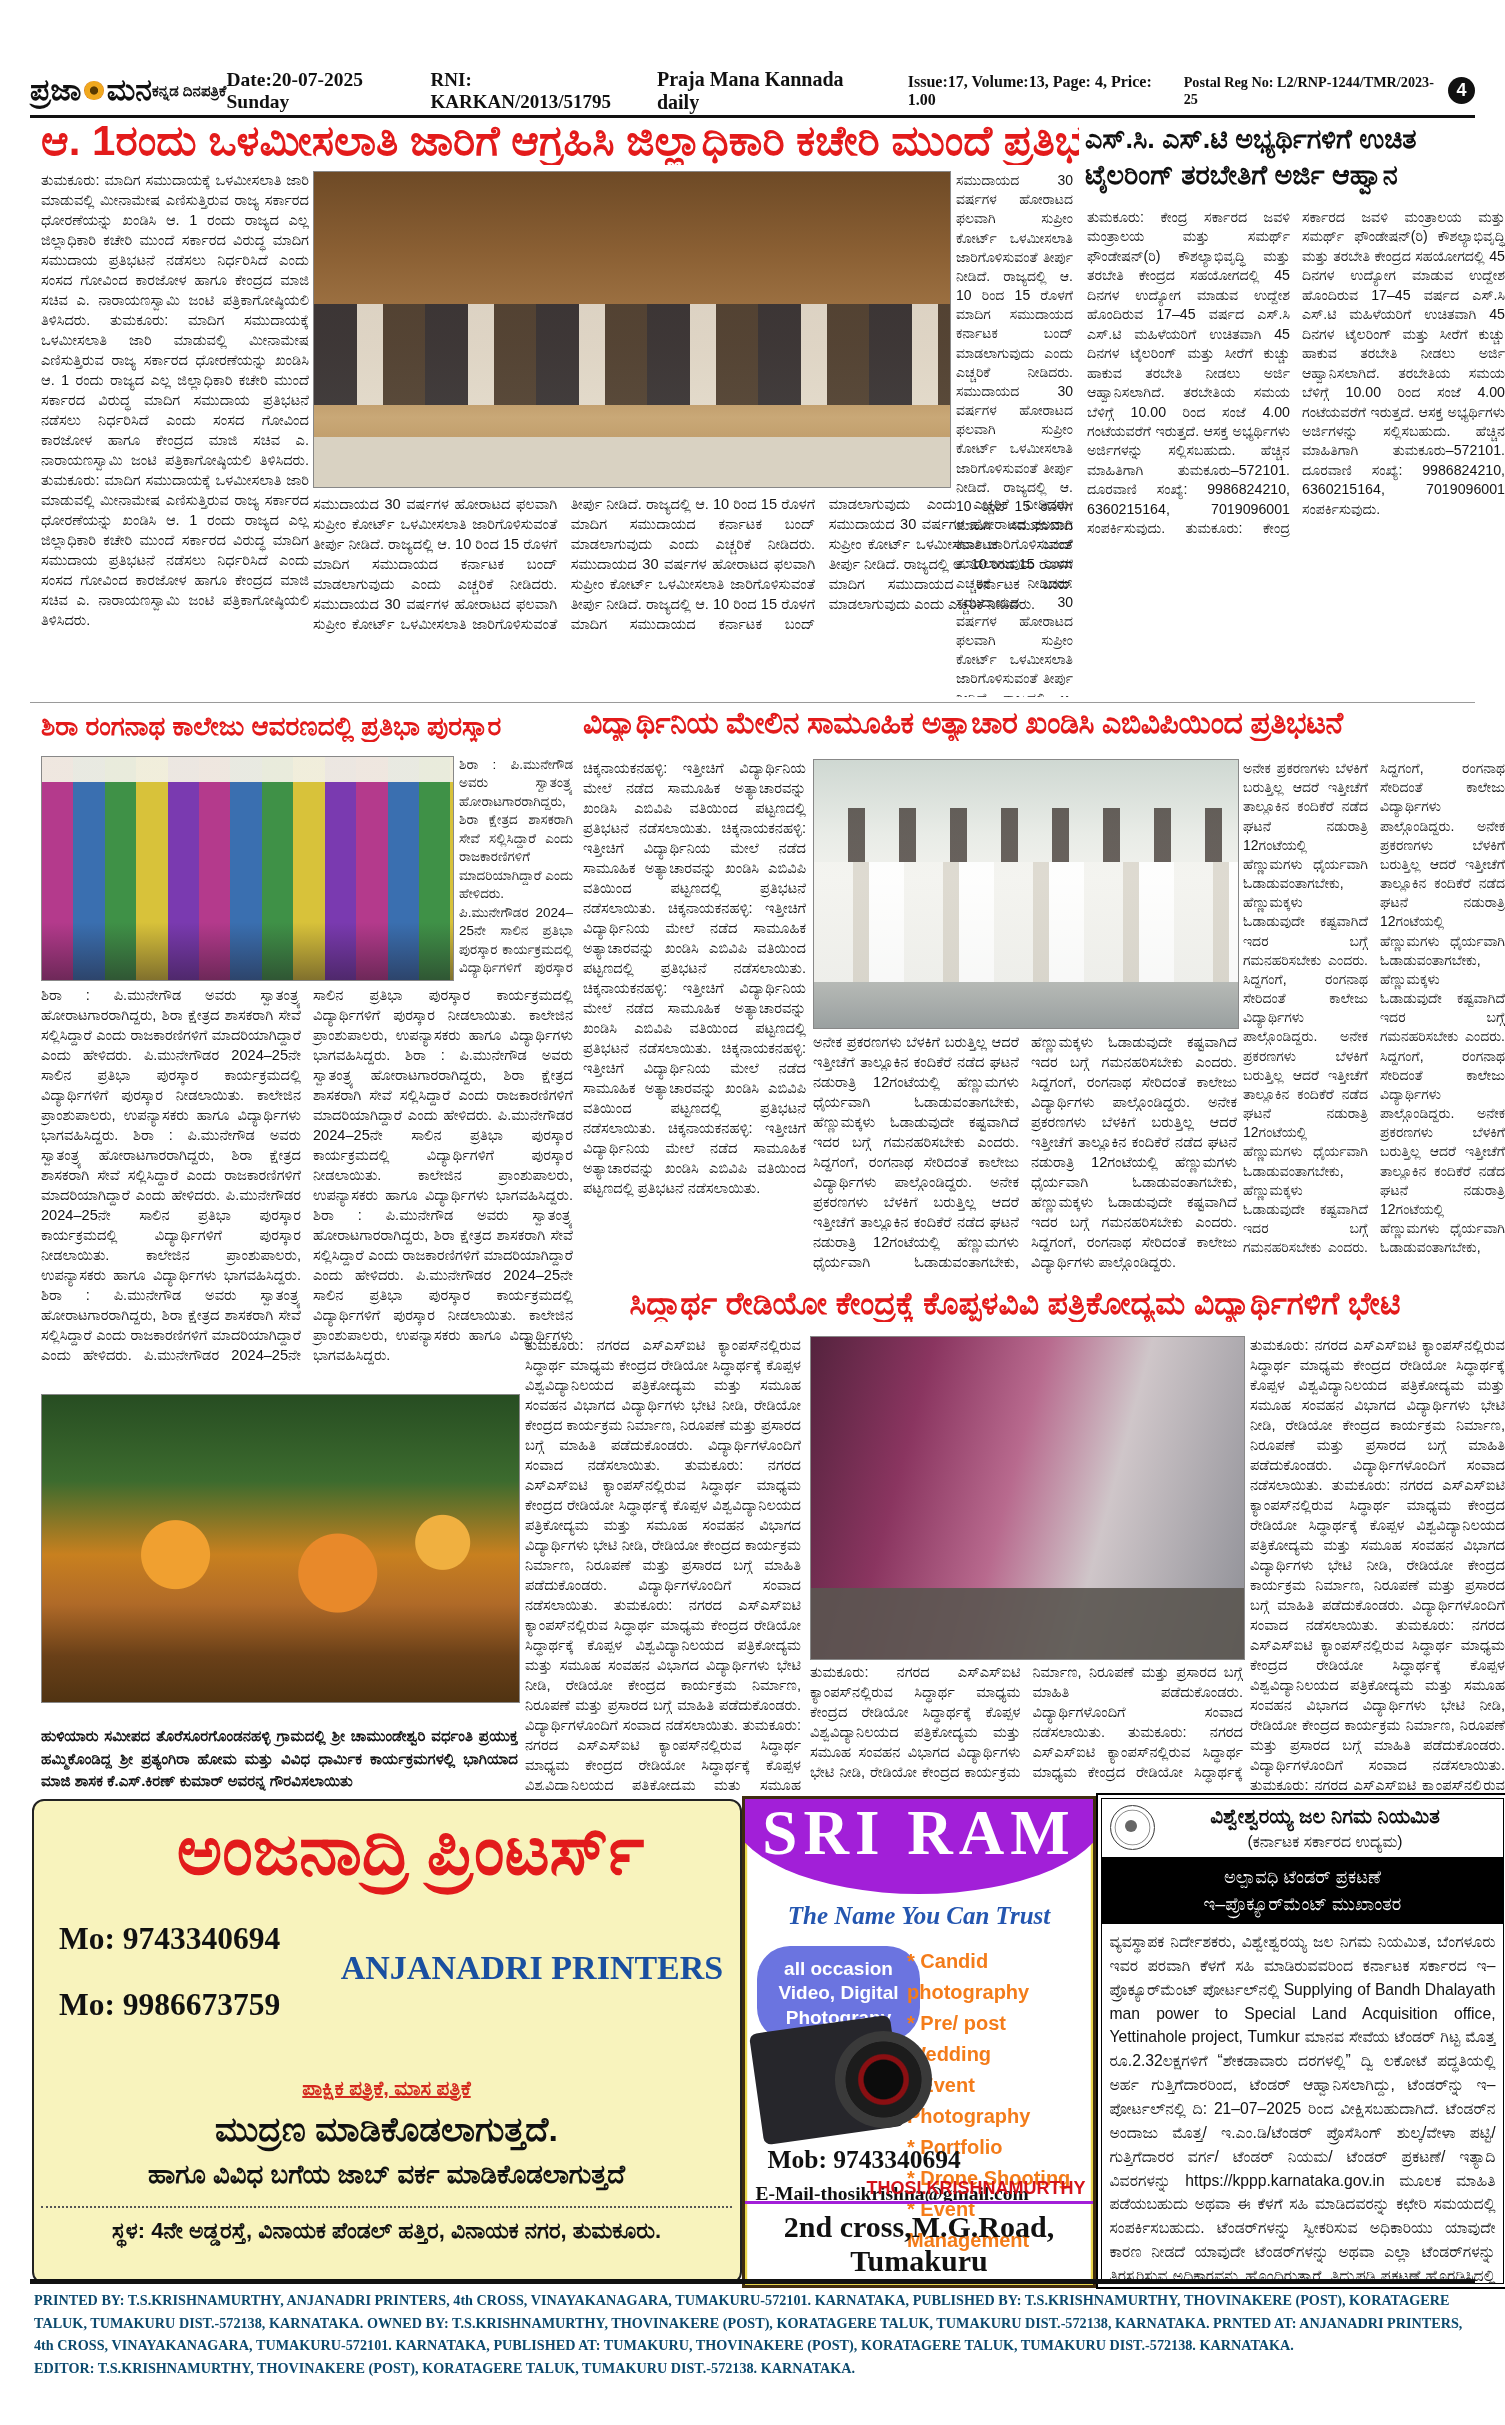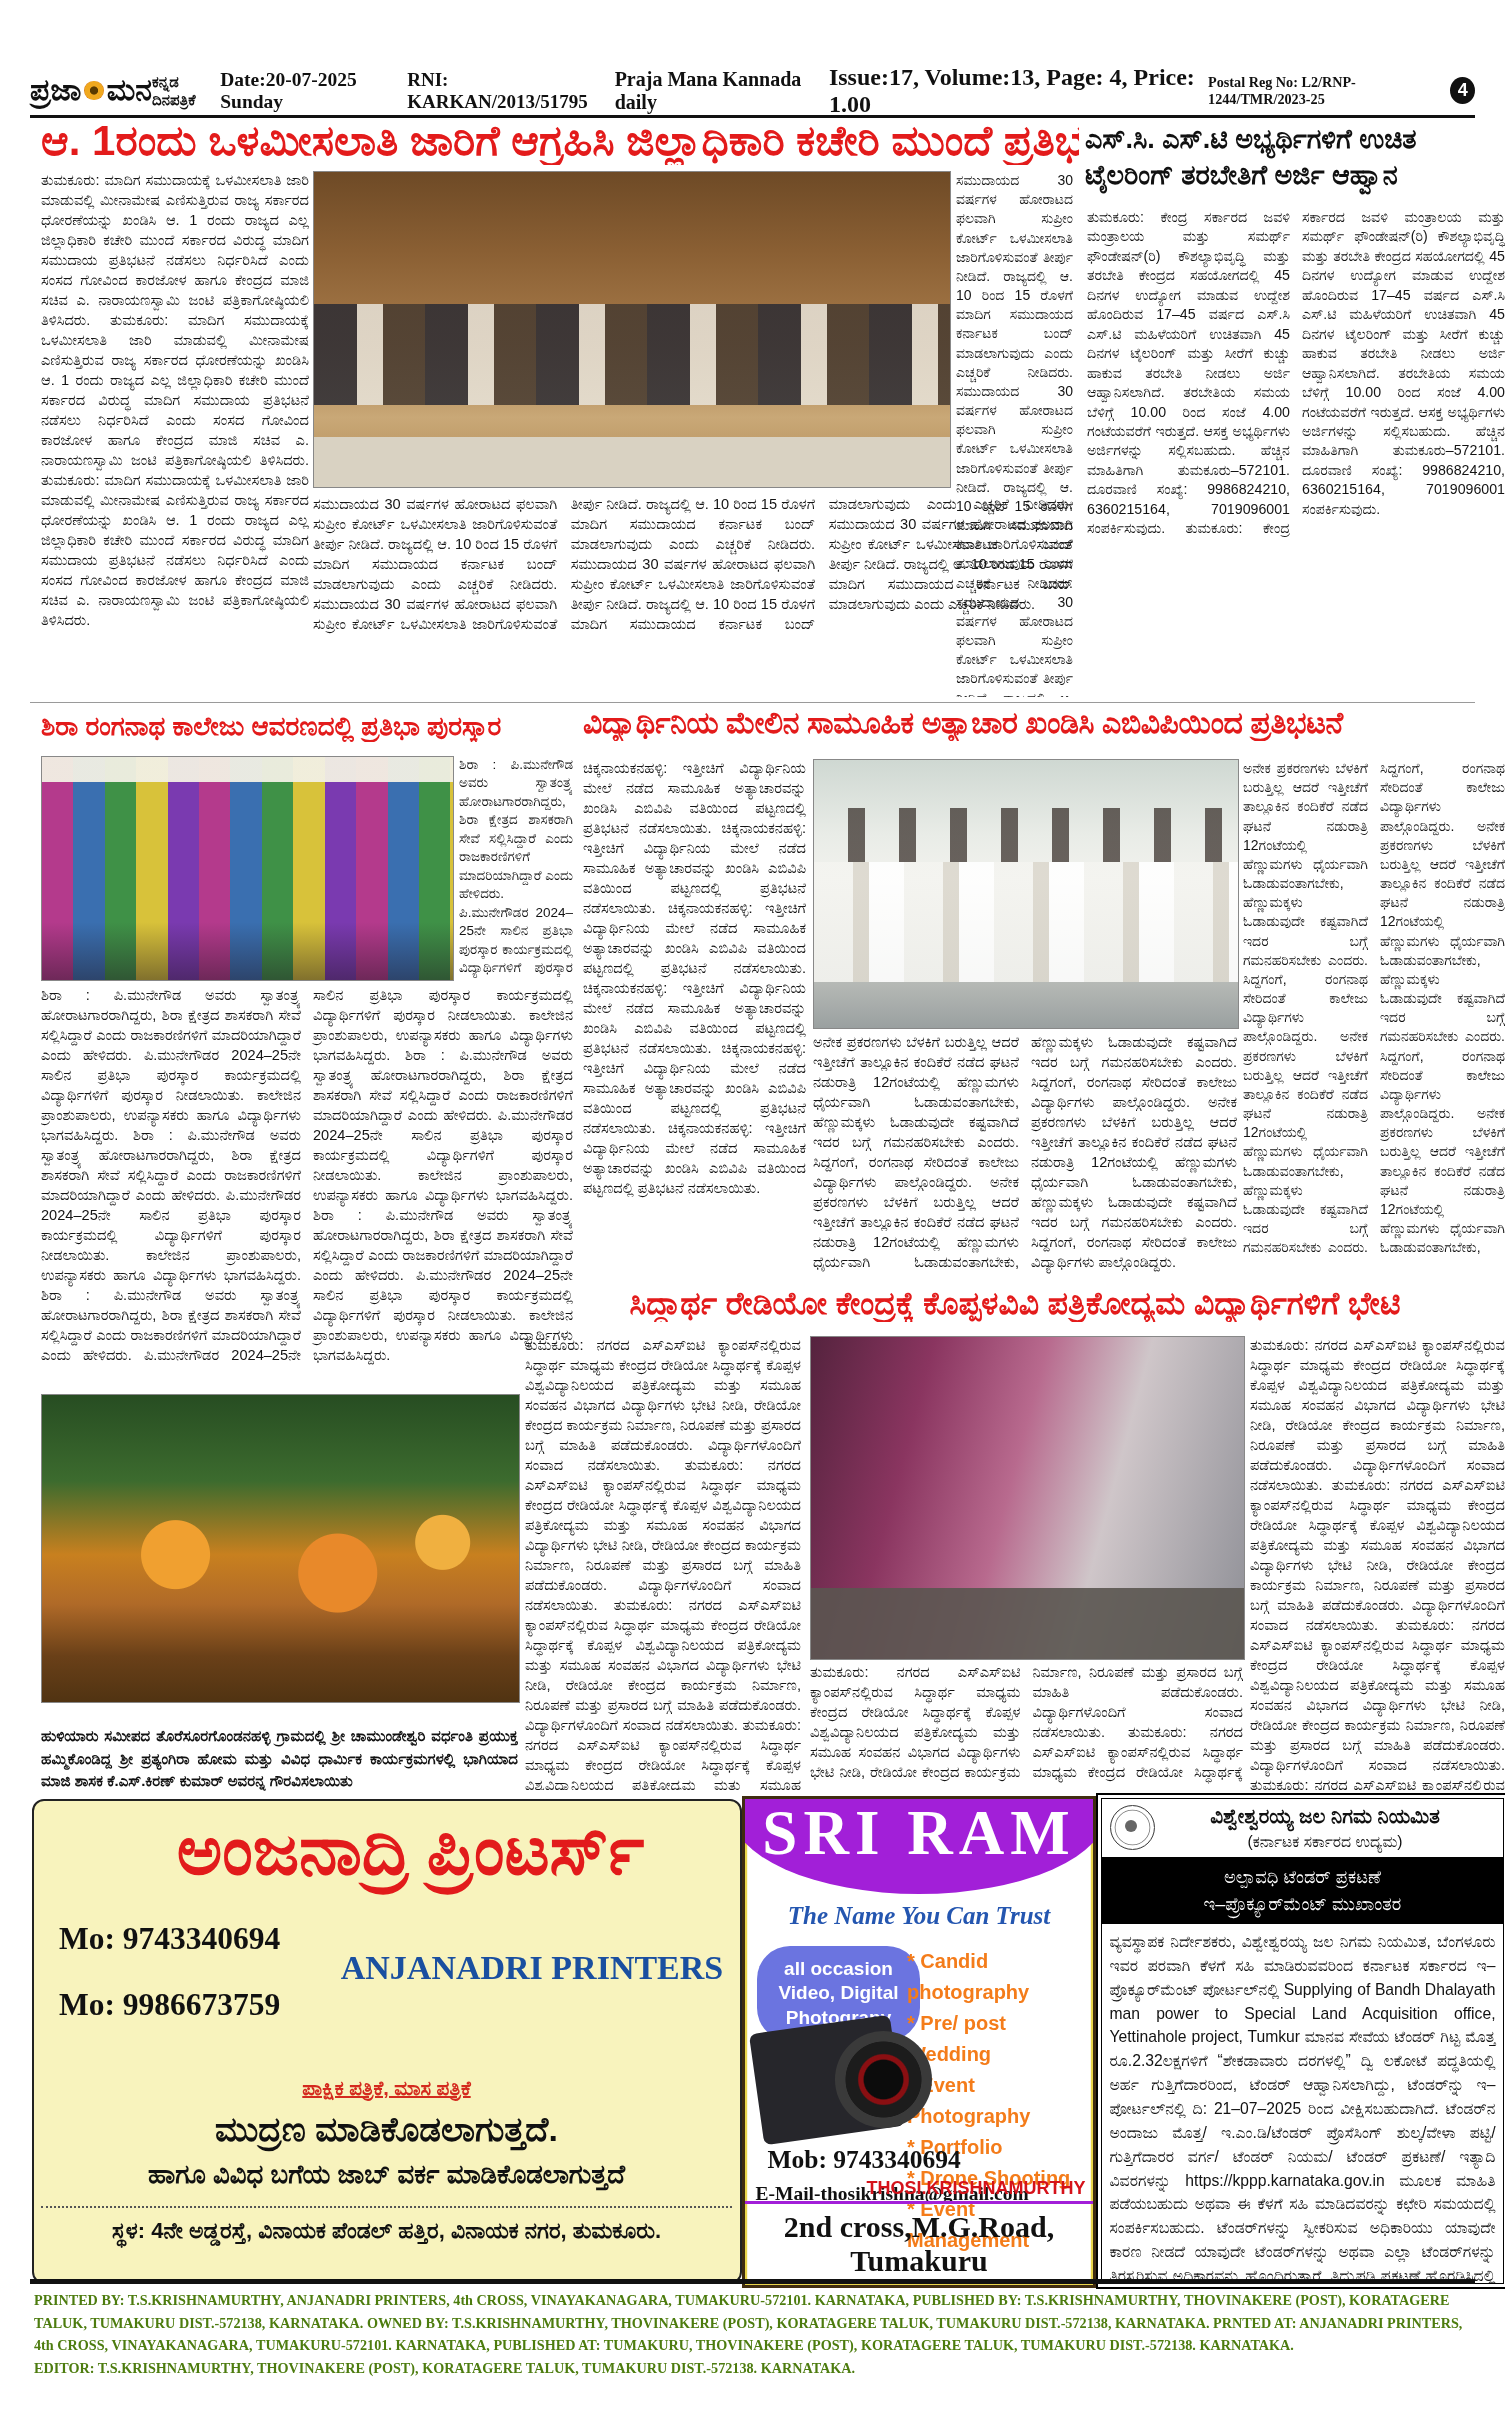--- a/index.html
+++ b/index.html
@@ -9,21 +9,21 @@
   #masthead{position:absolute;left:30px;top:71px;width:1445px;height:39px;
             display:flex;align-items:center;border-bottom:3px solid #111;padding-bottom:4.5px;}
   .mh-logo{font-size:30px;font-weight:bold;display:flex;align-items:center;gap:3px;}
   .mh-flower{width:19.5px;height:19.5px;border-radius:50%;display:inline-block;
              background:radial-gradient(circle,#5a3a00 0 3.7px,#f0a81e 4.5px 9px,#d87a10 9.7px);}
   .mh-sub{font-size:15px;font-weight:bold;}
   .mh-serif{font-family:"Liberation Serif",serif;font-weight:bold;}
   .mh-date{font-size:19.5px;}
   .mh-rni{font-size:19px;}
   .mh-paper{font-size:20px;}
-  .mh-issue{font-size:24px;}
+  .mh-issue{font-size:16px;margin-left:17px;}
   .mh-postal{font-size:14.2px;}
   .mh-badge{width:27px;height:27px;border-radius:50%;background:#111;color:#fff;font-size:18px;font-weight:bold;
             display:flex;align-items:center;justify-content:center;}
   
   .head-red{position:absolute;color:#e31b1b;font-weight:bold;white-space:nowrap;overflow:hidden;}
   .head-black{position:absolute;color:#111;font-weight:bold;text-align:left;line-height:1.35;}
   #h-protest{left:41px;top:117px;width:1038px;font-size:42px;}
   #h-tailoring{left:1085px;top:121px;width:420px;font-size:27px;}
   #h-sira{left:41px;top:711px;width:534px;font-size:26px;}
   #h-abvp{left:583px;top:706px;width:922px;font-size:30px;letter-spacing:-0.4px;}
@@ -93,21 +93,21 @@
   .tn-seal{position:absolute;left:7.5px;top:6px;width:43px;height:43px;border:1.5px solid #444;border-radius:50%;
            box-shadow:inset 0 0 0 3.7px #fff,inset 0 0 0 4.5px #777;}
   .tn-seal:after{content:"";position:absolute;left:14.2px;top:14.2px;width:12px;height:12px;border-radius:50%;background:#666;}
   .tn-org{position:absolute;left:58px;top:6px;width:330px;text-align:center;font-size:20px;font-weight:bold;}
   .tn-orgsub{position:absolute;left:58px;top:34px;width:330px;text-align:center;font-size:15.7px;}
   .tn-band{background:#000;color:#fff;text-align:center;font-size:18px;font-weight:normal;line-height:1.5;padding:6px 0;}
   .tn-body{padding:6px 7.5px 0;font-size:15.7px;line-height:1.52;text-align:justify;}
   
   #footer-rule{position:absolute;left:30px;top:2279px;width:1445px;height:4.5px;background:#111;}
   #footer{position:absolute;left:34px;top:2289px;width:1439px;font-family:"Liberation Serif",serif;
-          font-size:14.2px;line-height:1.6;color:#4d7c0f;font-weight:bold;}
+          font-size:14.2px;line-height:1.6;color:#0c4a6e;font-weight:bold;}
 </style>
 </head>
 <body>
 
 <div id="page">
 
   <div id="masthead">
     <span class="mh-logo">
       <span>ಪ್ರಜಾ</span>
       <span class="mh-flower"></span>

